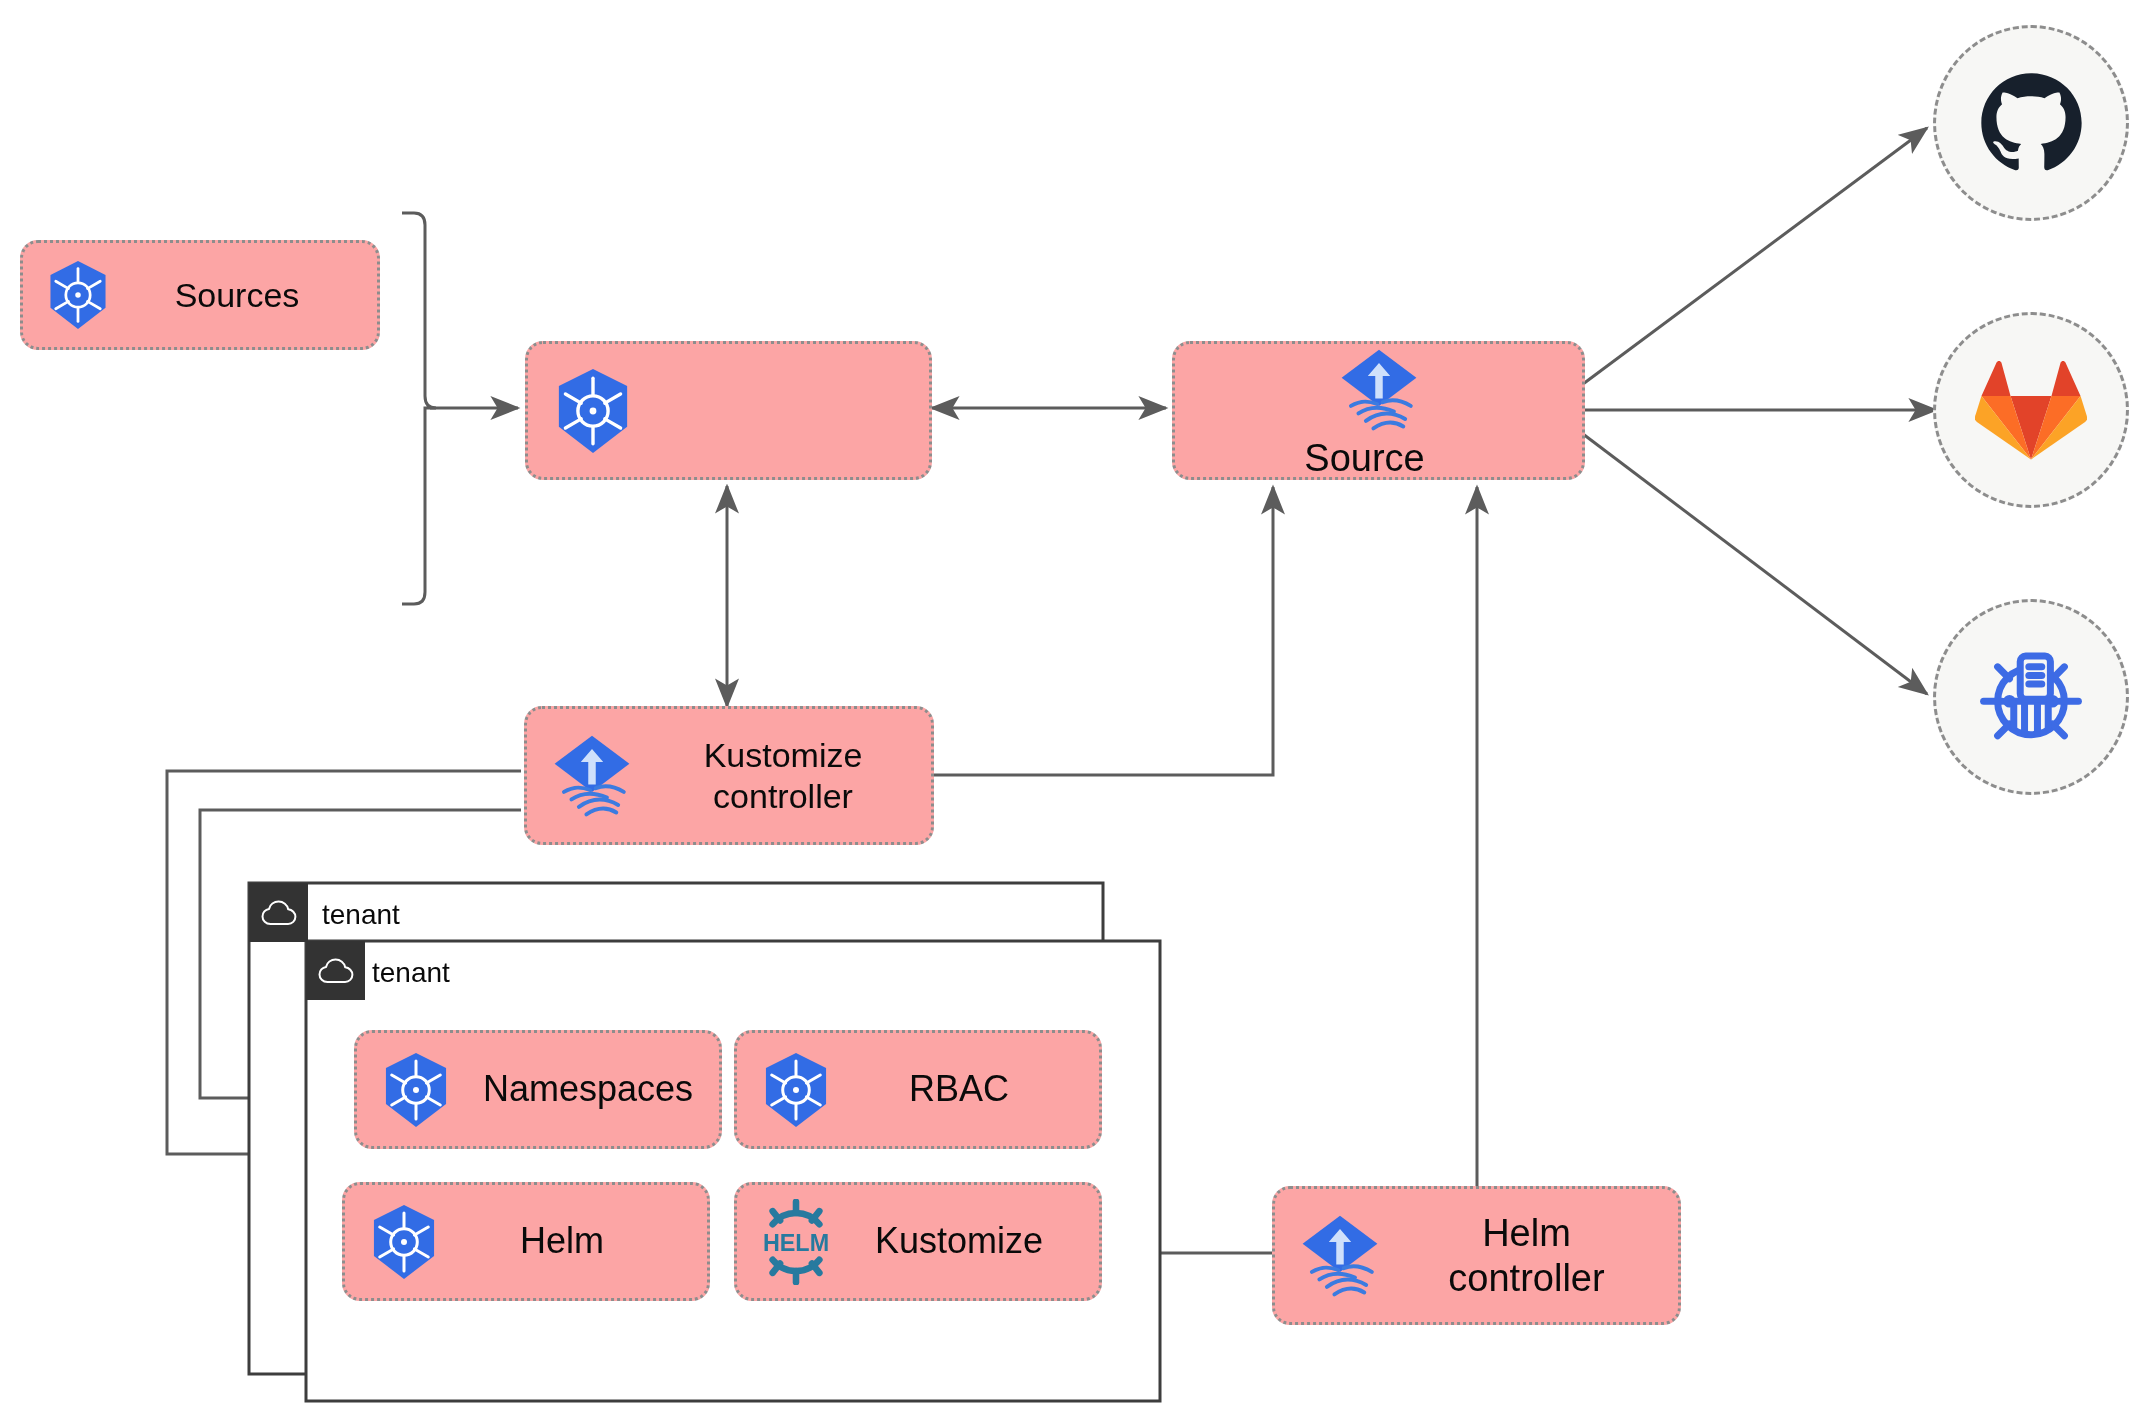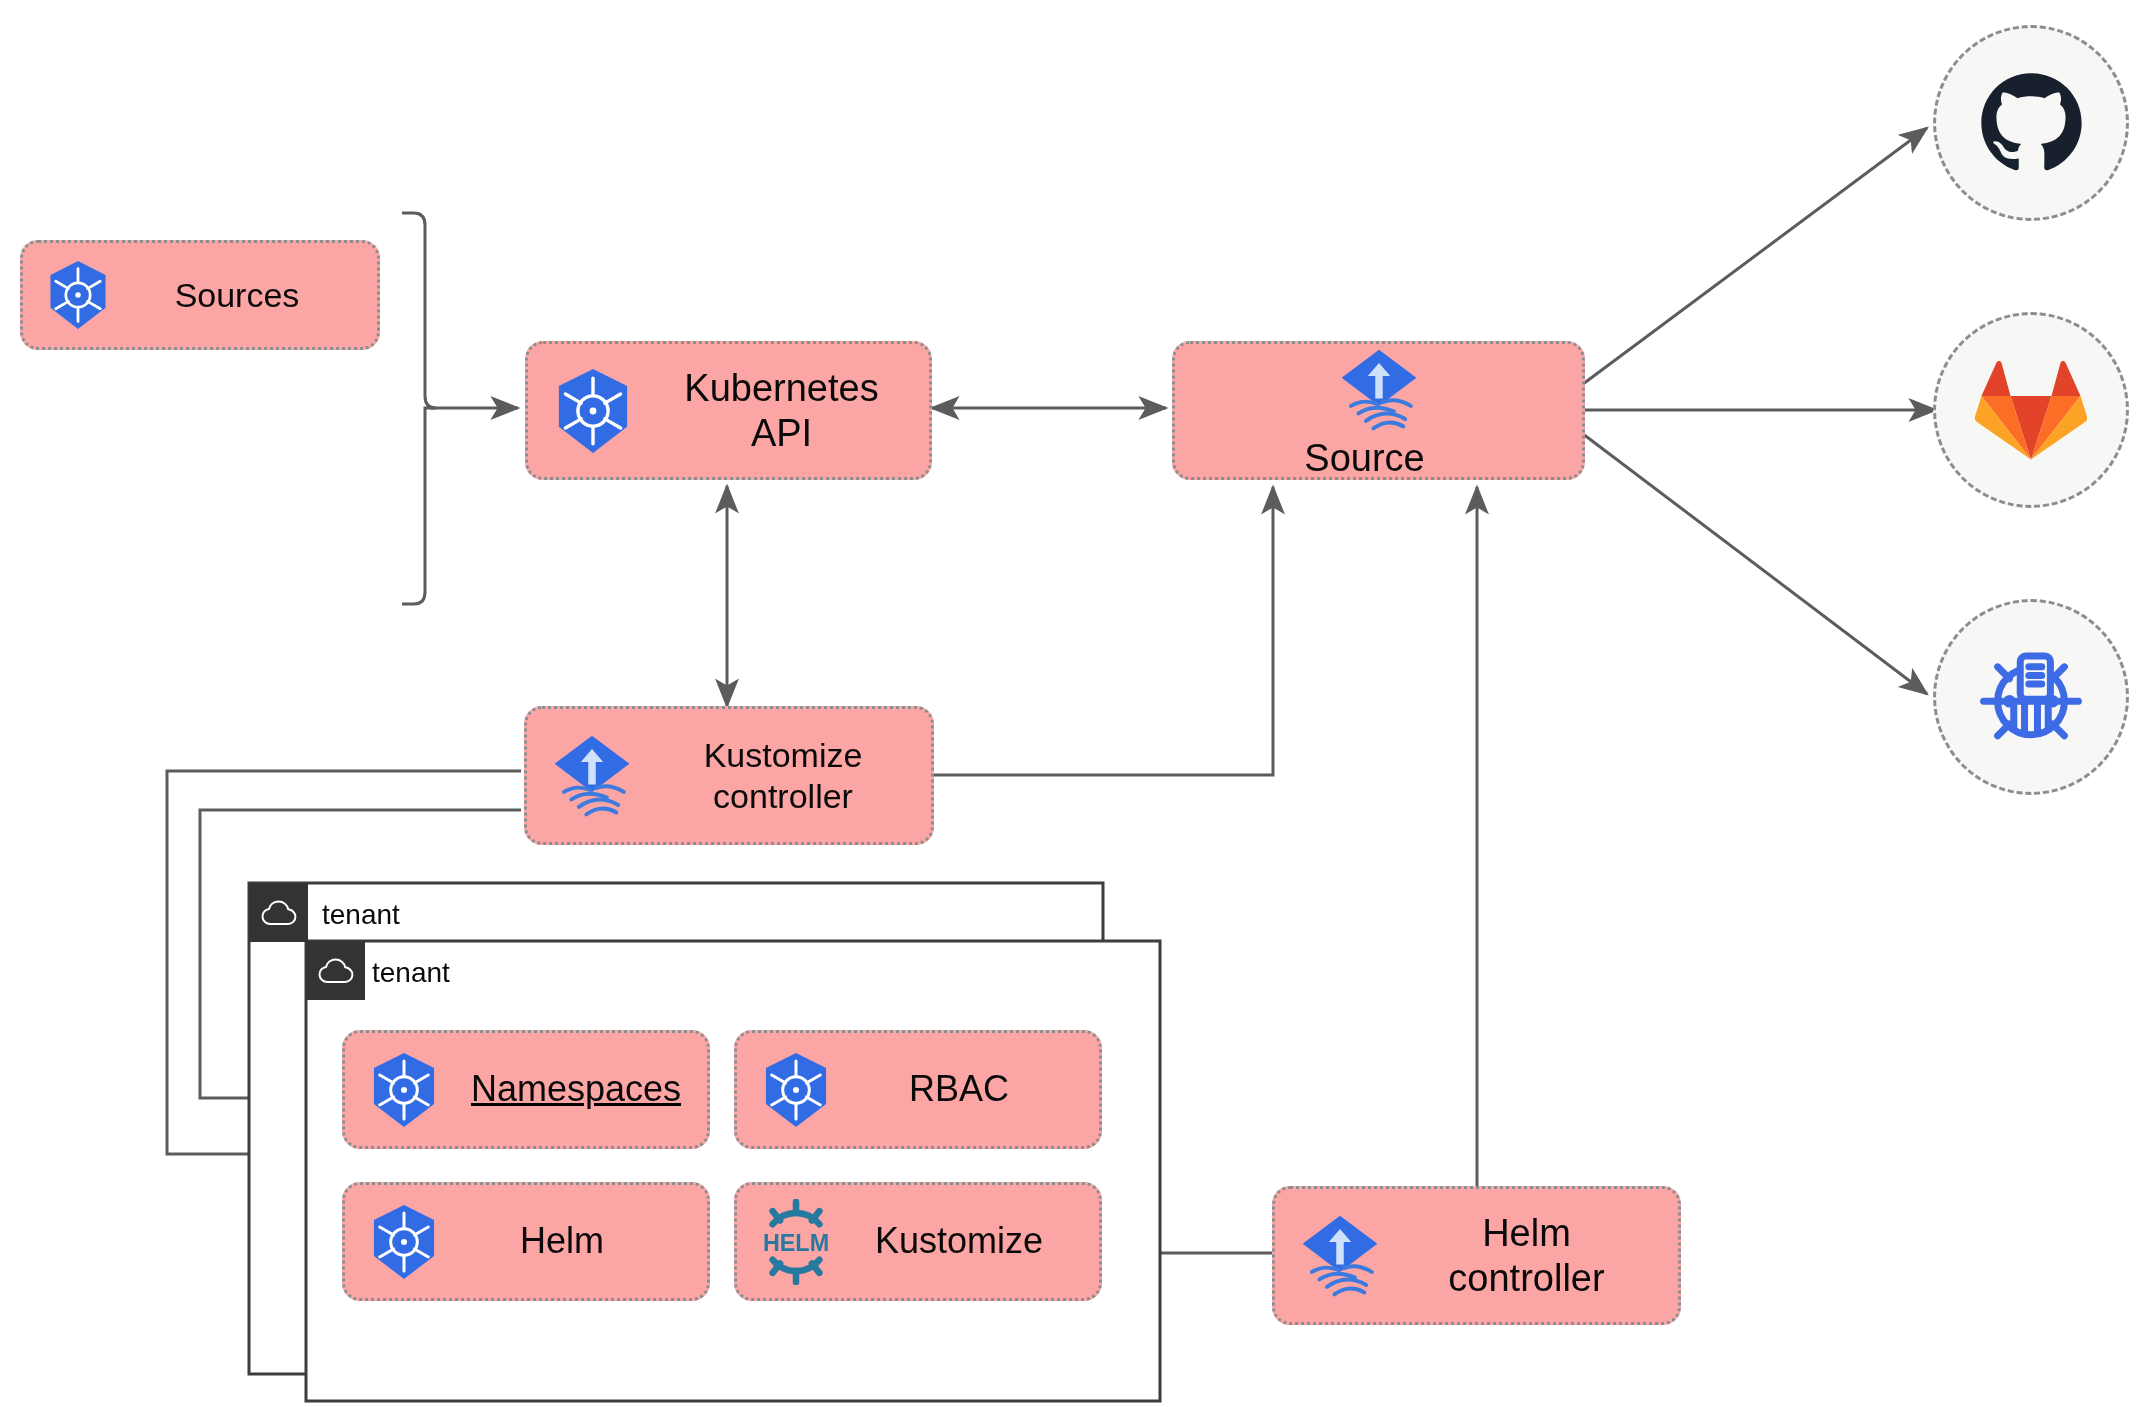--- a/index.html
+++ b/index.html
@@ -177,21 +177,20 @@
           <circle cx="32" cy="34" r="2.6" fill="#ffffff" stroke="none"></circle>
           <path d="M32,9 L32,22"></path>
           <path d="M32,46 L32,59"></path>
           <path d="M11,21 L23,28"></path>
           <path d="M41,40 L53,47"></path>
           <path d="M11,47 L23,40"></path>
           <path d="M41,28 L53,21"></path>
         </g>
       </svg>
     </span>
-    <span class="node-label" style="font-size:38px; padding-right:24px;">Kubernetes API</span>
   </div>
 
   <div class="node-box" style="left:1172px; top:341px; width:413px; height:139px;flex-direction:column;">
     <span class="node-icon" style="width:132px;">
       <svg width="86" height="92" viewBox="0 0 92 98">
         <path d="M46,6 L86,36 L46,66 L6,36 Z" fill="#326CE5"></path>
         <path d="M46,20 L58,34 L50,34 L50,58 L42,58 L42,34 L34,34 Z" fill="#cfe0fb"></path>
         <g stroke="#3B7BE0" stroke-width="4.2" stroke-linecap="round" fill="none">
           <path d="M16,66 C26,60 34,60 44,64"></path>
           <path d="M24,74 C36,66 48,66 62,72"></path>
@@ -234,21 +233,21 @@
           <path d="M32,82 C46,72 60,72 74,80"></path>
           <path d="M40,90 C52,82 62,82 72,88"></path>
           <path d="M50,62 C60,58 70,60 80,66"></path>
         </g>
       </svg>
     </span>
     <span class="node-label" style="font-size:38px; padding-right:30px;">Helm
 controller</span>
   </div>
 
-  <div class="node-box" style="left:342px; top:1030px; width:368px; height:119px;text-decoration:underline;">
+  <div class="node-box" style="left:354px; top:1030px; width:368px; height:119px;">
     <span class="node-icon" style="width:118px;">
       <svg width="74" height="80" viewBox="0 0 64 68">
         <path d="M32,2 L58,15 L58,46 L32,66 L6,46 L6,15 Z" fill="#326CE5"></path>
         <g fill="none" stroke="#ffffff" stroke-width="2.6" stroke-linecap="round">
           <circle cx="32" cy="34" r="11.5"></circle>
           <circle cx="32" cy="34" r="2.6" fill="#ffffff" stroke="none"></circle>
           <path d="M32,9 L32,22"></path>
           <path d="M32,46 L32,59"></path>
           <path d="M11,21 L23,28"></path>
           <path d="M41,40 L53,47"></path>

